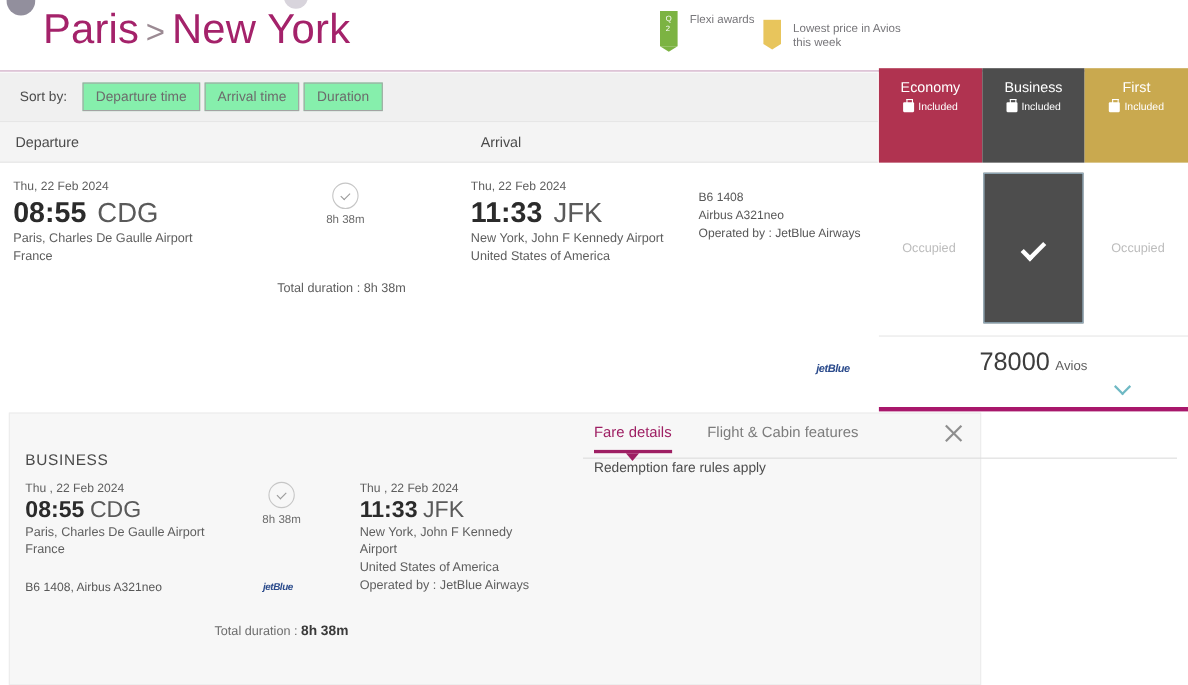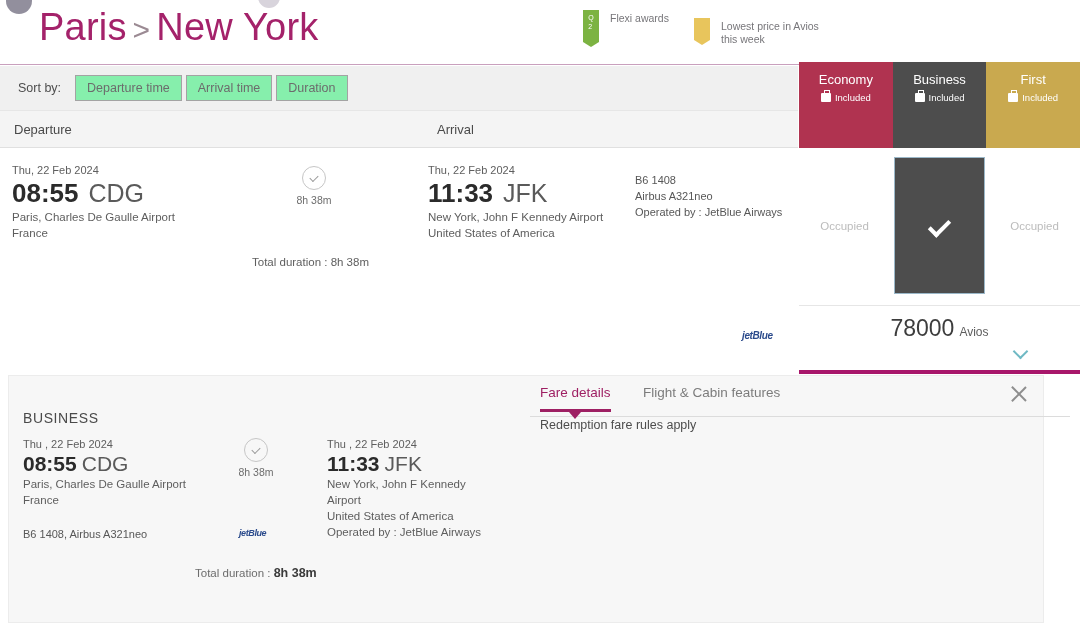--- a/index.html
+++ b/index.html
@@ -29,21 +29,21 @@
     width: 26px; height: 26px; border-radius: 50%;
     background: #7f7b8c; opacity: .85;
   }
   .stub-circle2 {
     position: absolute; left: 258px; top: -14px;
     width: 22px; height: 22px; border-radius: 50%;
     background: #d8d4dc;
   }
 
   .legend-item { position: absolute; display: flex; align-items: flex-start; }
-  .legend-green { left: 583px; top: 10px; }
+  .legend-green { left: 600px; top: 10px; }
   .legend-gold  { left: 694px; top: 18px; }
 
   .ribbon {
     width: 16px; height: 32px; position: relative; flex: 0 0 auto;
     display: flex; flex-direction: column; align-items: center;
     color: #ffffff; font-size: 7px; line-height: 9px; padding-top: 3px;
   }
   .ribbon.green { background: #7cb342; }
   .ribbon.gold  { background: #e8c55c; height: 22px; }
   .ribbon::after {
@@ -179,21 +179,21 @@
   }
   .chevron-down::after {
     content: ""; position: absolute; left: 1px; top: 0;
     width: 9px; height: 9px;
     border-left: 2px solid #6fb9c4; border-bottom: 2px solid #6fb9c4;
     transform: rotate(-45deg);
   }
 
   
   .detail-panel {
-    position: absolute; left: 8px; top: 375px; width: 1036px; height: 248px;
+    position: absolute; left: 8px; top: 375px; width: 884px; height: 248px;
     background: #f7f7f7; border: 1px solid #ececec; padding-left: 22px;
   }
   .tabs-row {
     position: absolute; left: 521px; top: 9px; width: 540px; height: 32px;
     border-bottom: 1px solid #dcdcdc;
   }
   .tab {
     position: absolute; top: 0; font-size: 13.5px; color: #7c7c7c;
     padding-bottom: 9px; cursor: pointer;
   }

